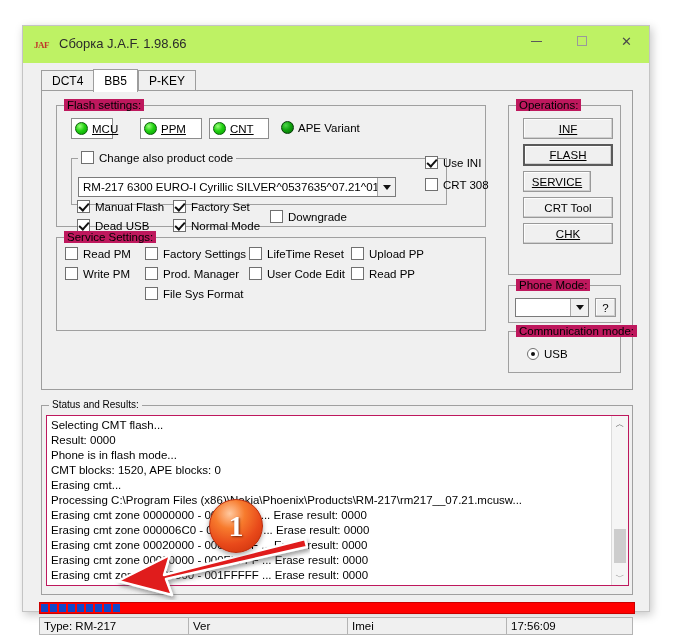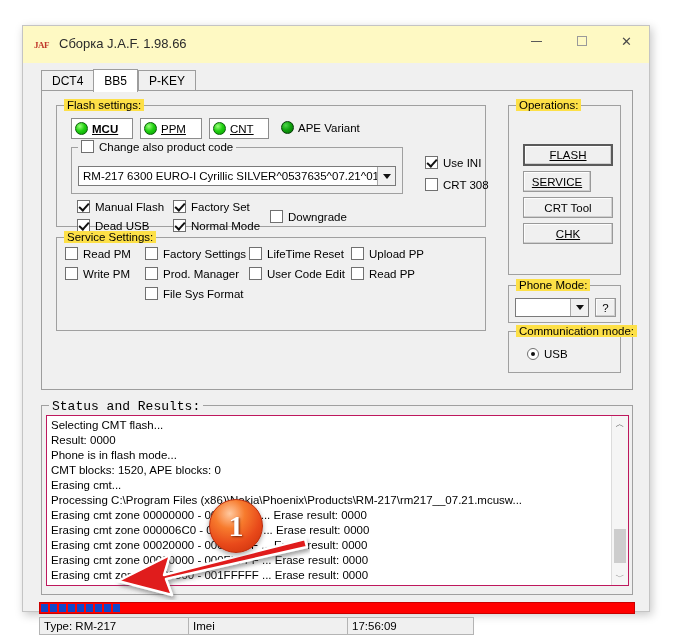--- a/index.html
+++ b/index.html
@@ -17,21 +17,21 @@
     left: 22px; top: 25px;
     width: 628px; height: 587px;
     background: #f0f0f0;
     border: 1px solid #c4c4c4;
     box-shadow: 2px 3px 9px rgba(0,0,0,0.22);
     box-sizing: border-box;
   }
   .titlebar {
     position: relative;
     height: 37px;
-    background: #fef9c3;
+    background: #bef264;
     border-bottom: 1px solid #f0f0f0;
   }
   .title-icon {
     position: absolute; left: 11px; top: 11px;
     width: 16px; height: 16px;
     font-size: 9px; font-weight: bold;
     color: #c0392b; letter-spacing: -0.5px;
     line-height: 16px;
     font-family: "Liberation Serif", serif;
   }
@@ -81,21 +81,21 @@
   }
 
   
   .group {
     position: absolute;
     border: 1px solid #a0a0a0;
     box-sizing: border-box;
   }
   .group > .glabel {
     position: absolute; top: -7px; left: 7px;
-    background: #fde047; padding: 0 3px;
+    background: #be185d; padding: 0 3px;
     font-size: 11.5px; color: #000;
     white-space: nowrap;
     text-align: center;
   }
 
   
   .cb { position: absolute; display: flex; align-items: center; font-size: 11.5px; color: #000; white-space: nowrap; }
   .cb .box {
     width: 13px; height: 13px;
     border: 1px solid #707070;
@@ -181,21 +181,21 @@
 
   
   .logwrap {
     position: absolute; left: 18px; top: 379px;
     width: 592px; height: 190px;
     border: 1px solid #a0a0a0;
     box-sizing: border-box;
   }
   .logwrap > .glabel {
     position: absolute; top: -7px; left: 7px;
-    background: #f0f0f0; padding: 0 3px; font-size: 13px; font-family: Liberation Mono, monospace;
+    background: #f0f0f0; padding: 0 3px; font-size: 10px;
   }
   .logbox {
     position: absolute; left: 4px; top: 9px;
     width: 583px; height: 171px;
     background: #fff;
     border: 1px solid #be185d;
     box-sizing: border-box;
     overflow: hidden;
   }
   .loglines {
@@ -290,38 +290,38 @@
       <div class="tab active">BB5</div>
       <div class="tab-sep"></div>
       <div class="tab">P-KEY</div>
     </div>
 
     <div class="tabpage">
 
       <div class="group" style="left:14px; top:14px; width:430px; height:122px;">
         <div class="glabel">Flash settings:</div>
 
-        <div class="ledbtn" style="left:14px; top:12px; width:62px;font-weight:bold;">
+        <div class="ledbtn" style="left:14px; top:12px; width:42px;">
           <div class="led"></div>
           <span class="u">MCU</span>
         </div>
         <div class="ledbtn" style="left:83px; top:12px; width:62px;">
           <div class="led"></div>
           <span class="u">PPM</span>
         </div>
         <div class="ledbtn" style="left:152px; top:12px; width:60px;">
           <div class="led"></div>
           <span class="u">CNT</span>
         </div>
         <div class="ledplain" style="left:224px; top:15px;">
           <div class="led dark"></div>
           <span>APE Variant</span>
         </div>
 
-        <div class="group" style="left:14px; top:41px; width:332px; height:47px;">
+        <div class="group" style="left:14px; top:52px; width:376px; height:47px;">
           <div class="cb" style="left:6px; top:-8px; background:#f0f0f0; padding:0 3px;">
             <div class="box"></div>
             <span>Change also product code</span>
           </div>
           <div class="combo" style="left:6px; top:18px; width:318px; height:20px;">
             <div class="ctext">RM-217 6300 EURO-I Cyrillic SILVER^0537635^07.21^019</div>
             <div class="carrow">
                 <div class="tri-down"></div>
               </div>
           </div>
@@ -394,20 +394,23 @@
           <span>Upload PP</span>
         </div>
         <div class="cb" style="left:294px; top:29px;">
           <div class="box"></div>
           <span>Read PP</span>
         </div>
       </div>
 
       <div class="group" style="left:466px; top:14px; width:113px; height:170px;">
         <div class="glabel">Operations:</div>
+        <div class="btn" style="left:14px; top:12px; width:90px; height:21px;">
+            <span class="u">INF</span>
+          </div>
         <div class="btn default" style="left:14px; top:38px; width:90px; height:22px;">
             <span class="u">FLASH</span>
           </div>
         <div class="btn" style="left:14px; top:65px; width:68px; height:21px;">
             <span class="u">SERVICE</span>
           </div>
         <div class="btn" style="left:14px; top:91px; width:90px; height:21px;">
             <span>CRT Tool</span>
           </div>
         <div class="btn" style="left:14px; top:117px; width:90px; height:21px;">
@@ -472,20 +475,21 @@
         <div class="chunk"></div>
         <div class="chunk"></div>
         <div class="chunk"></div>
         <div class="chunk"></div>
         <div class="chunk"></div>
       </div>
     </div>
 
     <div class="statusbar">
       <div class="sbcell" style="width:150px;">Type: RM-217</div>
+      <div class="sbcell" style="width:160px;">Ver</div>
       <div class="sbcell" style="width:160px;">Imei</div>
       <div class="sbcell" style="width:127px;">17:56:09</div>
     </div>
   </div>
 
   <svg class="arrow" viewBox="0 0 210 75">
     <defs>
       <filter id="ashadow" x="-20%" y="-20%" width="150%" height="150%">
         <feDropShadow dx="2" dy="3" stdDeviation="2" flood-color="#555" flood-opacity="0.55"></feDropShadow>
       </filter>

